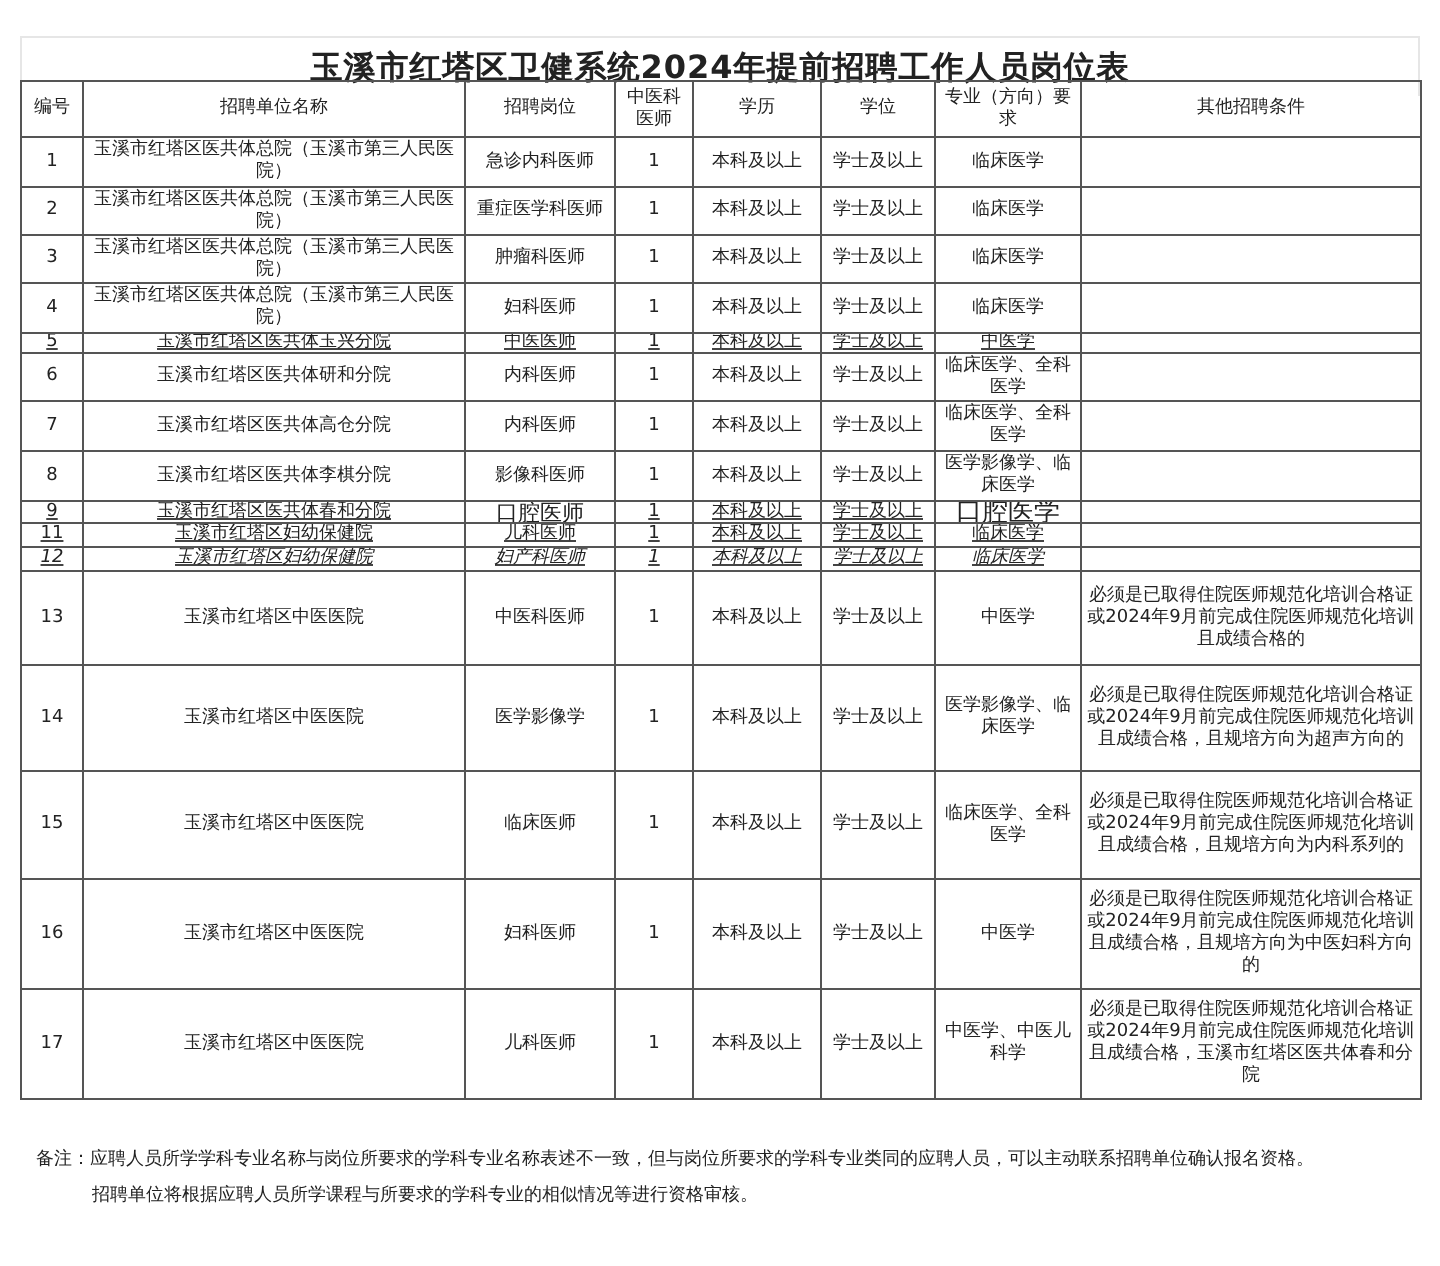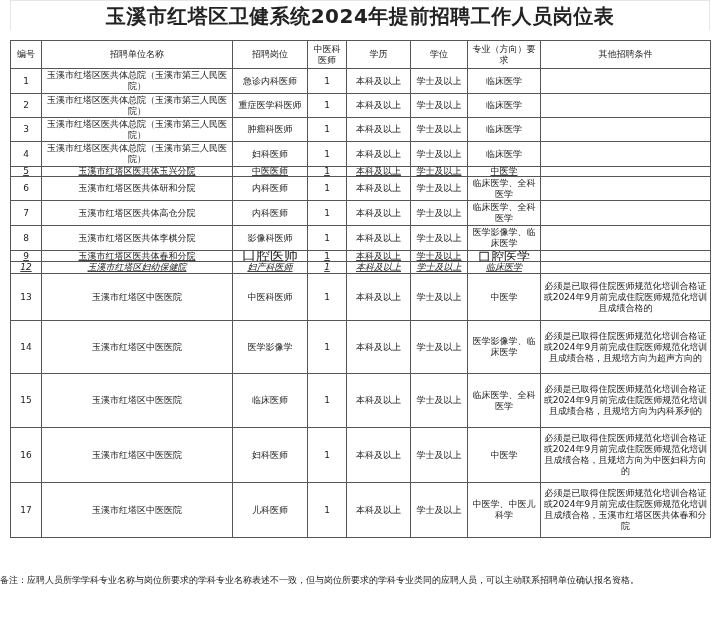--- a/index.html
+++ b/index.html
@@ -1,38 +1,38 @@
 <!DOCTYPE html>
 <html><head>
   <meta charset="utf-8">
   <style>
     html, body { margin: 0; padding: 0; background: #ffffff; }
     body { width: 720px; height: 633px; position: relative; overflow: hidden;
            font-family: "DejaVu Sans", "Liberation Sans", sans-serif; color: #1a1a1a; }
-    .title { position: absolute; left: 10px; top: 0; width: 700px; height: 30px;
-             line-height: 30px; text-align: center; font-size: 20px; font-weight: bold;
+    .title { position: absolute; left: 10px; top: 18px; width: 700px; height: 30px;
+             line-height: 30px; text-align: center; font-size: 16px; font-weight: bold;
              color: #222; border: 1px solid #e6e6e6; border-bottom: none; box-sizing: border-box; letter-spacing: 0.5px; }
     table.grid { position: absolute; left: 10px; top: 40px; width: 700px;
                  border-collapse: collapse; table-layout: fixed; }
     table.grid td, table.grid th {
       border: 1px solid #555; padding: 0 2px; text-align: center; vertical-align: middle;
       font-size: 9px; line-height: 11px; font-weight: normal; overflow: hidden; color: #222;
     }
     table.grid th { font-size: 9px; height: 27px; }
     .c-no { width: 31px; }
     .c-unit { width: 191px; }
     .c-pos { width: 75px; }
     .c-cnt { width: 39px; }
     .c-edu { width: 64px; }
     .c-deg { width: 57px; }
     .c-maj { width: 73px; }
     .c-oth { width: 170px; }
     td.cond { text-align: center; padding: 0 3px; }
     .u { text-decoration: underline; text-decoration-color: #444; }
-    .note { position: absolute; left: 0; top: 574px; width: 700px; font-size: 9px; line-height: 12px; color: #222; }
+    .note { position: absolute; left: 18px; top: 574px; width: 700px; font-size: 9px; line-height: 12px; color: #222; }
     .note .p2 { text-indent: 28px; margin-top: 6px; }
   </style>
 </head>
 <body>
 
 <div class="title">玉溪市红塔区卫健系统2024年提前招聘工作人员岗位表</div>
 
 <table class="grid">
   <colgroup>
     <col class="c-no">
@@ -133,25 +133,35 @@
         <td>影像科医师</td>
         <td>1</td>
         <td>本科及以上</td>
         <td>学士及以上</td>
         <td>医学影像学、临床医学</td>
         <td class="cond"></td>
       </tr>
       <tr style="height: 11px;">
         <td class="u" style="line-height: 9px; font-size: 9px;">9</td>
         <td class="u" style="line-height: 9px; font-size: 9px;">玉溪市红塔区医共体春和分院</td>
-        <td class="u" style="line-height: 9px; font-size: 14px; font-family: Liberation Mono, monospace;">口腔医师</td>
+        <td class="u" style="line-height: 9px; font-size: 11px;">口腔医师</td>
         <td class="u" style="line-height: 9px; font-size: 9px;">1</td>
         <td class="u" style="line-height: 9px; font-size: 9px;">本科及以上</td>
         <td class="u" style="line-height: 9px; font-size: 9px;">学士及以上</td>
         <td class="u" style="line-height: 9px; font-size: 13px;">口腔医学</td>
+        <td class="cond" style="line-height: 9px; font-size: 9px;"></td>
+      </tr>
+      <tr style="height: 12px;">
+        <td class="u" style="line-height: 9px; font-size: 9px;">11</td>
+        <td class="u" style="line-height: 9px; font-size: 9px;">玉溪市红塔区妇幼保健院</td>
+        <td class="u" style="line-height: 9px; font-size: 9px;">儿科医师</td>
+        <td class="u" style="line-height: 9px; font-size: 9px;">1</td>
+        <td class="u" style="line-height: 9px; font-size: 9px;">本科及以上</td>
+        <td class="u" style="line-height: 9px; font-size: 9px;">学士及以上</td>
+        <td class="u" style="line-height: 9px; font-size: 9px;">临床医学</td>
         <td class="cond" style="line-height: 9px; font-size: 9px;"></td>
       </tr>
       <tr style="height: 12px; font-style: italic;">
         <td class="u" style="line-height: 9px; font-size: 9px;">12</td>
         <td class="u" style="line-height: 9px; font-size: 9px;">玉溪市红塔区妇幼保健院</td>
         <td class="u" style="line-height: 9px; font-size: 9px; margin-top: 20px;">妇产科医师</td>
         <td class="u" style="line-height: 9px; font-size: 9px;">1</td>
         <td class="u" style="line-height: 9px; font-size: 9px;">本科及以上</td>
         <td class="u" style="line-height: 9px; font-size: 9px;">学士及以上</td>
         <td class="u" style="line-height: 9px; font-size: 9px;">临床医学</td>
@@ -205,13 +215,14 @@
         <td>本科及以上</td>
         <td>学士及以上</td>
         <td>中医学、中医儿科学</td>
         <td class="cond">必须是已取得住院医师规范化培训合格证或2024年9月前完成住院医师规范化培训且成绩合格，玉溪市红塔区医共体春和分院</td>
       </tr>
     </tbody>
 </table>
 
 <div class="note">
   <div>备注：应聘人员所学学科专业名称与岗位所要求的学科专业名称表述不一致，但与岗位所要求的学科专业类同的应聘人员，可以主动联系招聘单位确认报名资格。</div>
+  <div class="p2">招聘单位将根据应聘人员所学课程与所要求的学科专业的相似情况等进行资格审核。</div>
 </div>
 
 </body></html>

